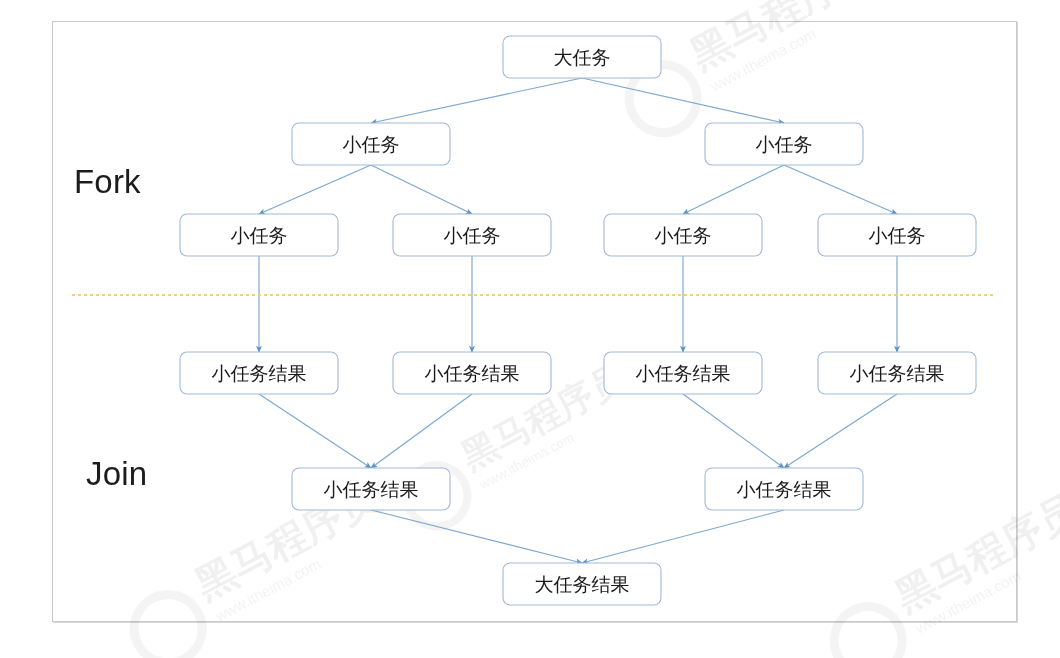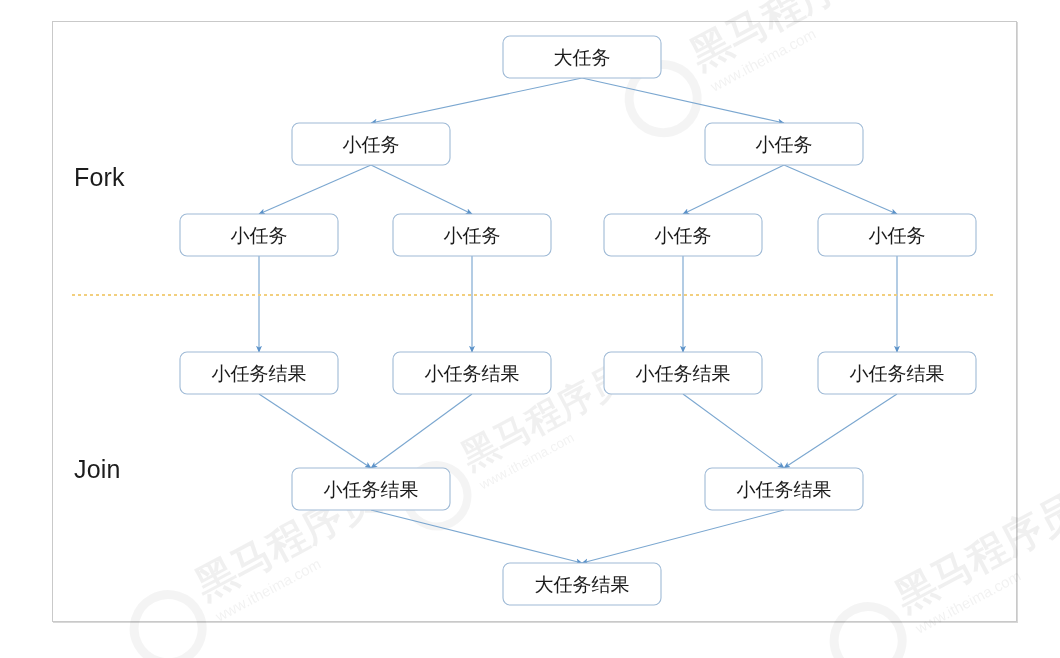--- a/index.html
+++ b/index.html
@@ -32,30 +32,30 @@
     height: 601px;
     background: #ffffff;
     border: 1px solid #c9c9c9;
     box-sizing: border-box;
     box-shadow: 1px 1px 0 0 #d8d8d8;
   }
 
   
   .phase-label {
     position: absolute;
-    font-size: 25px;
+    font-size: 33px;
     font-weight: 400;
     color: #1c1c1c;
     letter-spacing: 0.2px;
     white-space: nowrap;
     font-family: "Liberation Sans", "DejaVu Sans", sans-serif;
     text-align: right;
   }
   #label-fork { left: 74px; top: 163px; }
-  #label-join { left: 74px; top: 455px; }
+  #label-join { left: 86px; top: 455px; }
 
   svg#diagram-canvas {
     position: absolute;
     left: 0; top: 0;
     width: 1060px;
     height: 658px;
     overflow: visible;
   }
 
   .node-box {

